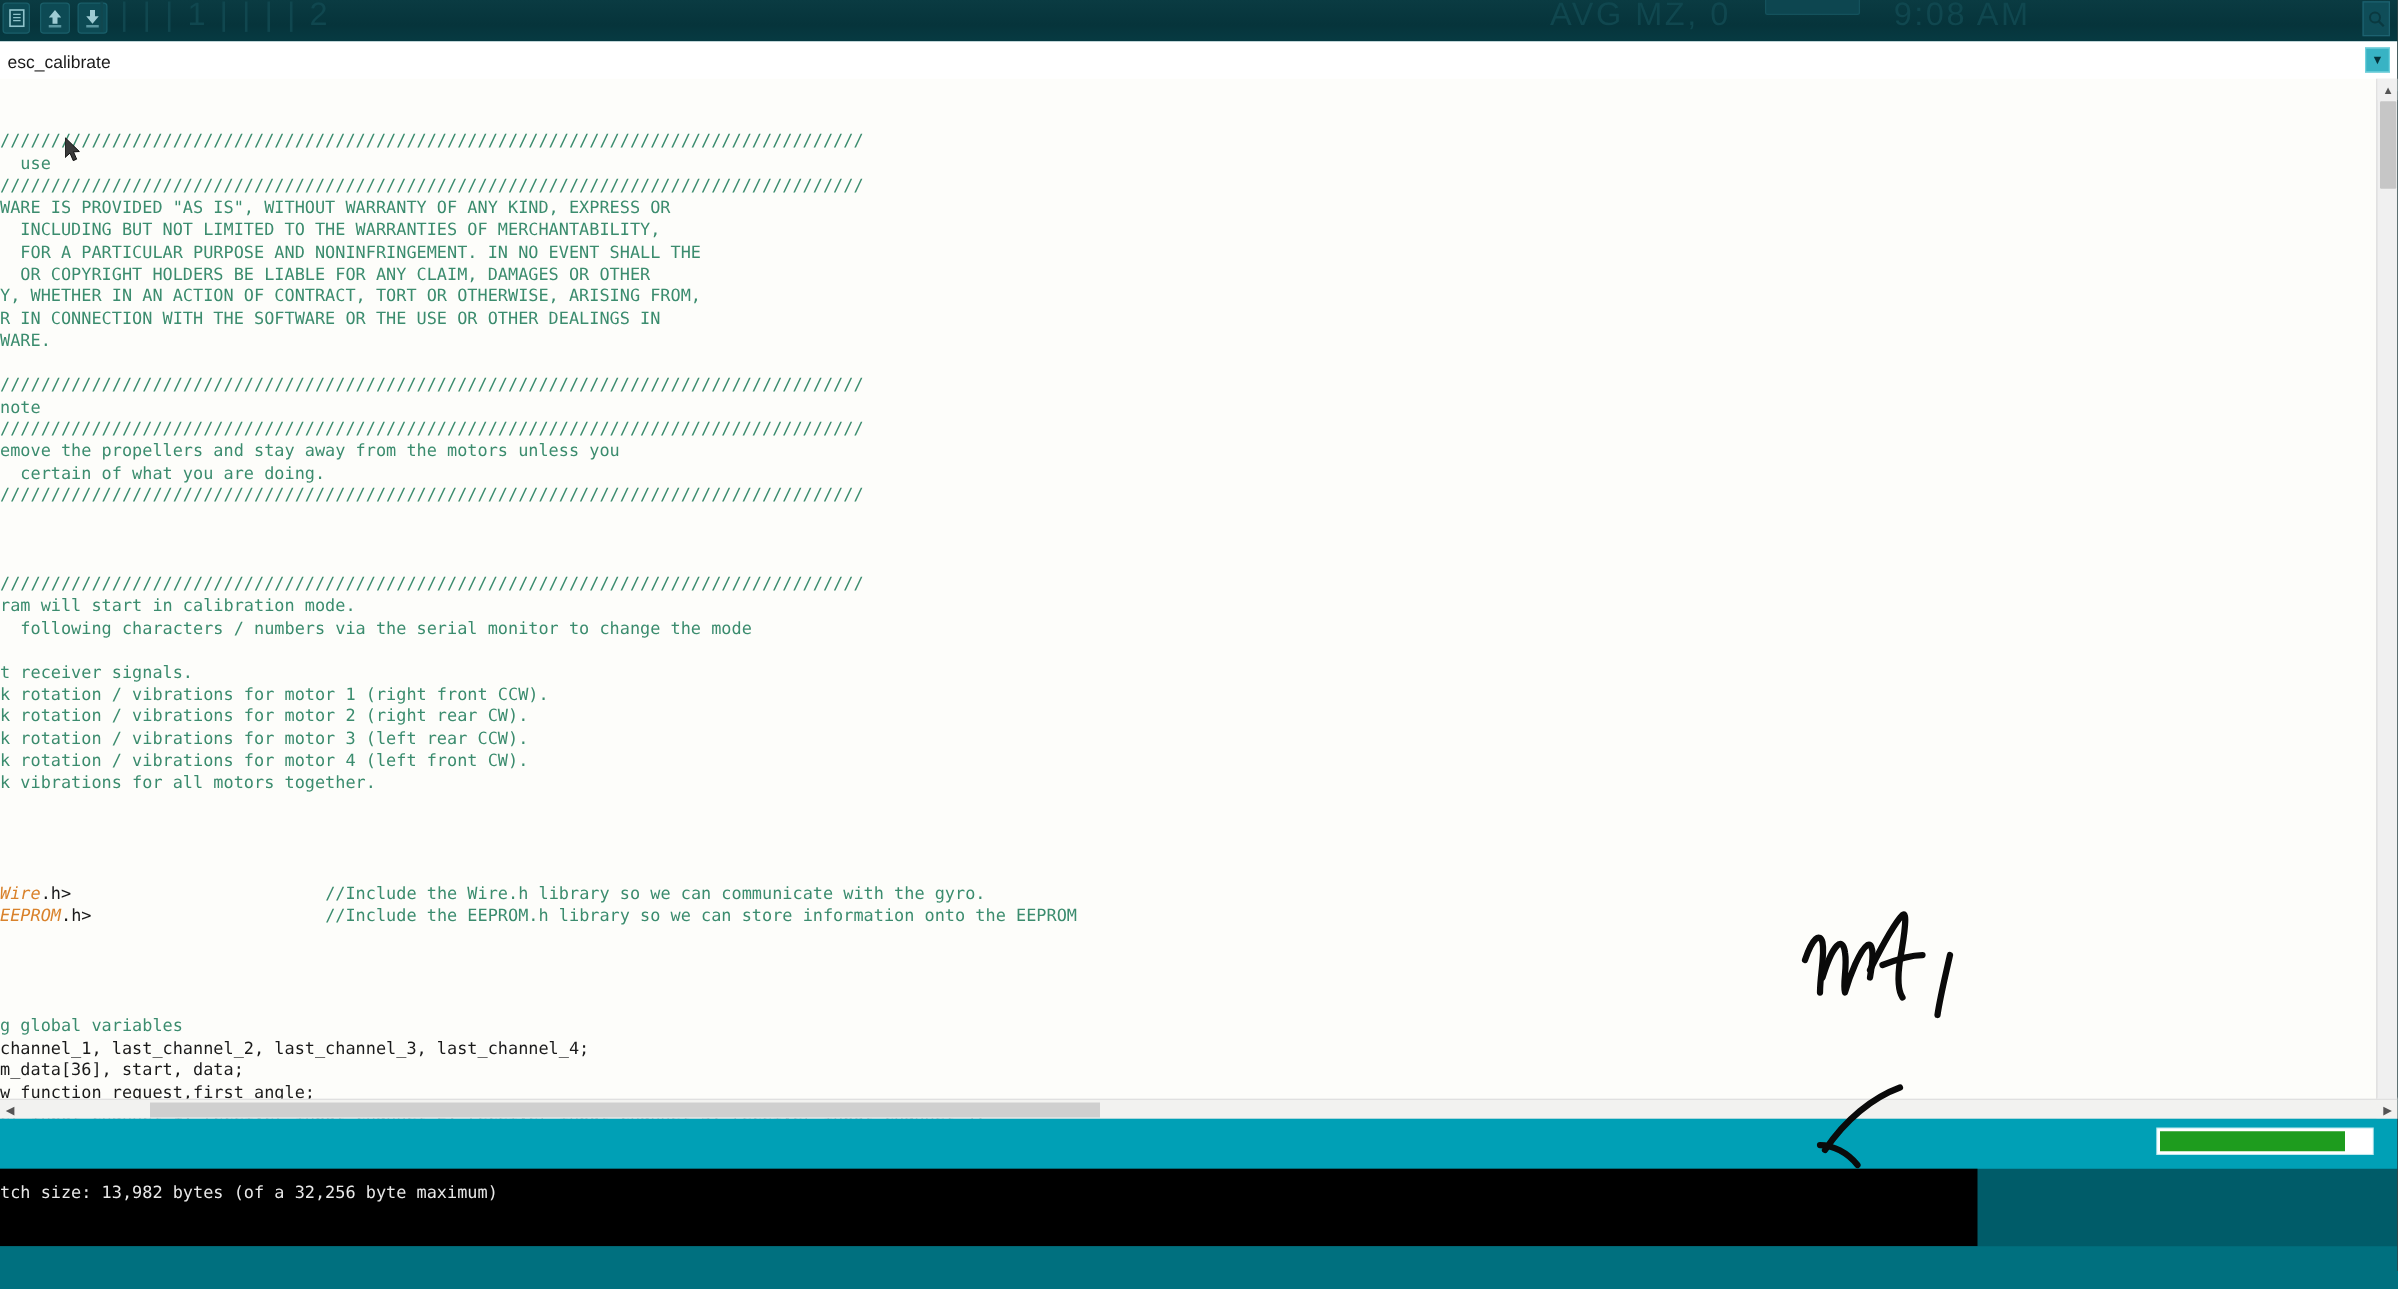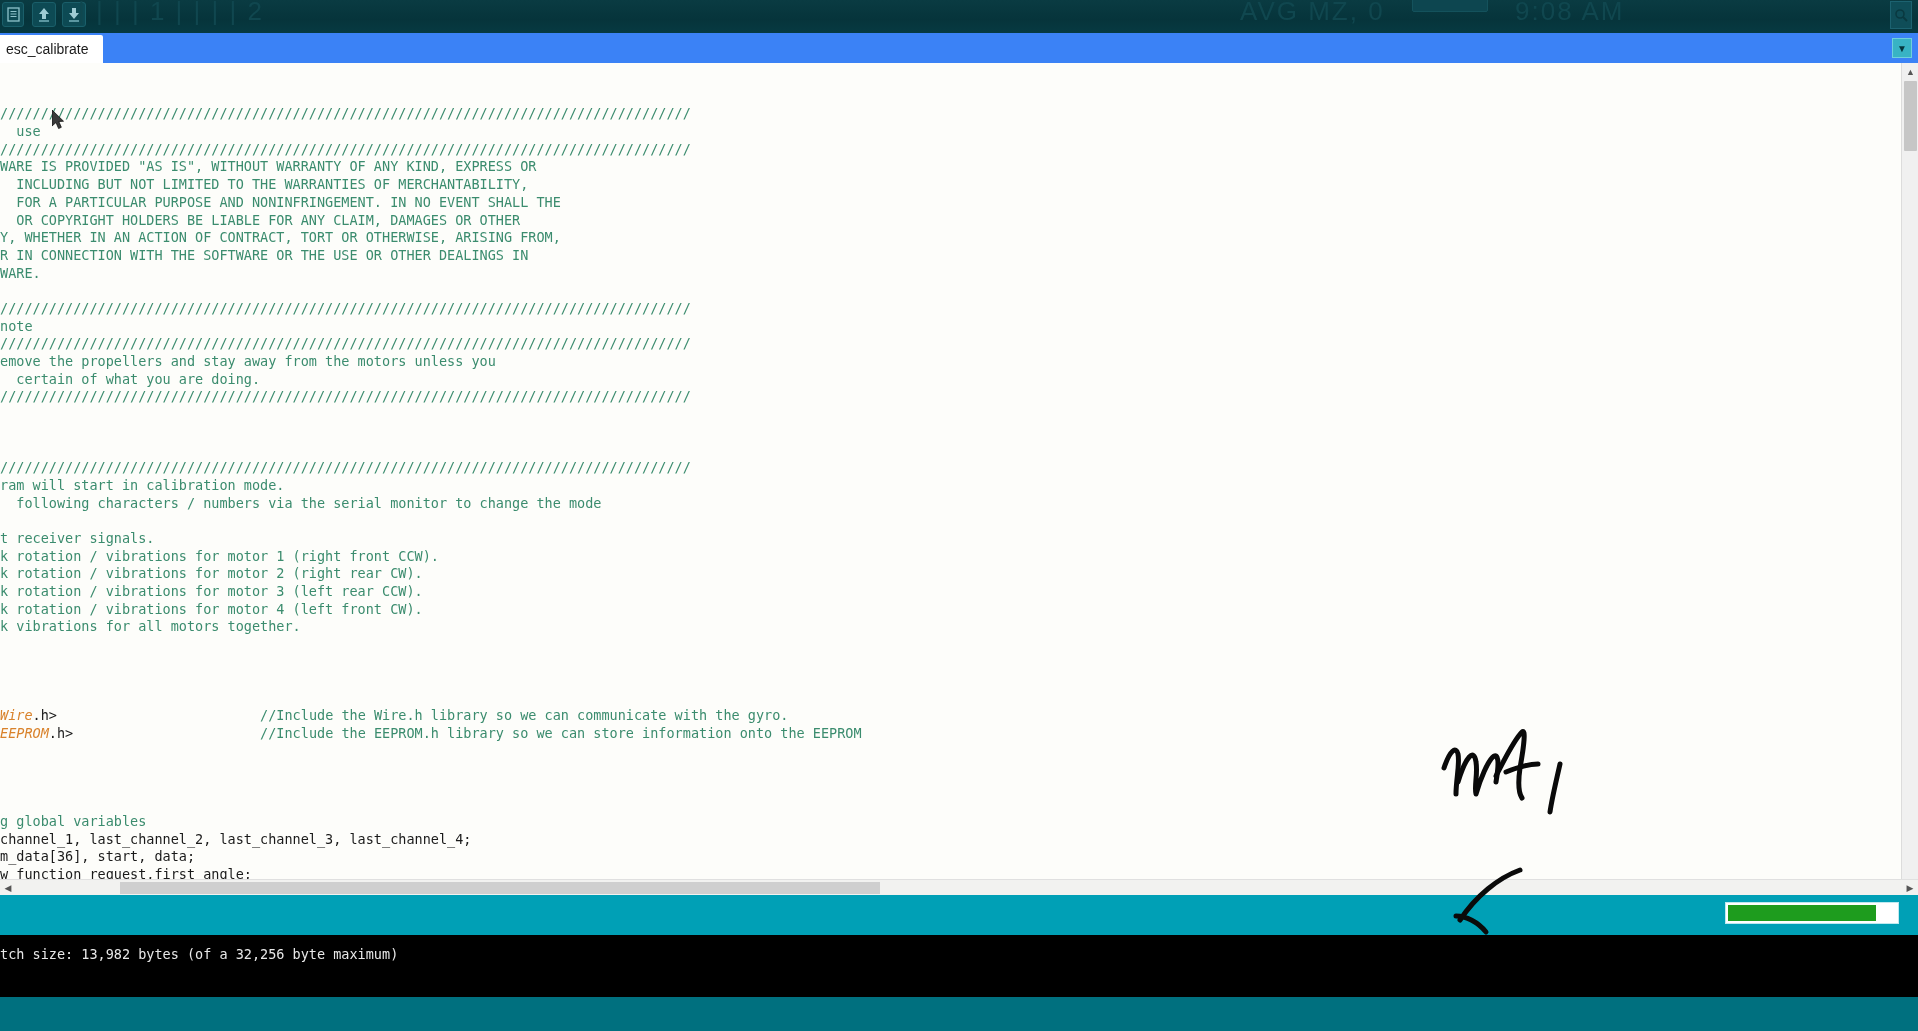--- a/index.html
+++ b/index.html
@@ -71,21 +71,21 @@
     background: #0f4d58;
     border: 1px solid #1c6270;
     display: flex; align-items: center; justify-content: center;
     color: #0a3940;
   }
 
   
   .tabbar {
     position: absolute; left: 0; top: 33px;
     width: 1918px; height: 40px;
-    background: #3b82f6;
+    background: #ffffff;
     border-bottom: 1px solid #00b4c8;
   }
   .tab {
     position: absolute;
     left: -34px; top: 2px;
     height: 28px;
     padding: 0 14px 0 40px;
     background: #ffffff;
     color: #1b1b1b;
     font-size: 14px;
@@ -190,21 +190,21 @@
   .progress-fill {
     position: absolute; left: 0; top: 0;
     height: 100%;
     background: #1e9c1e;
   }
 
   
   .console {
     position: absolute;
     left: 0; top: 935px;
-    width: 1918px; height: 62px;
+    width: 1582px; height: 62px;
     background: #000000;
   }
   .console-line {
     position: absolute;
     left: 0; top: 11px;
     color: #e8e8e8;
     font-family: "DejaVu Sans Mono", "Liberation Mono", monospace;
     font-size: 13.5px;
     white-space: pre;
   }

